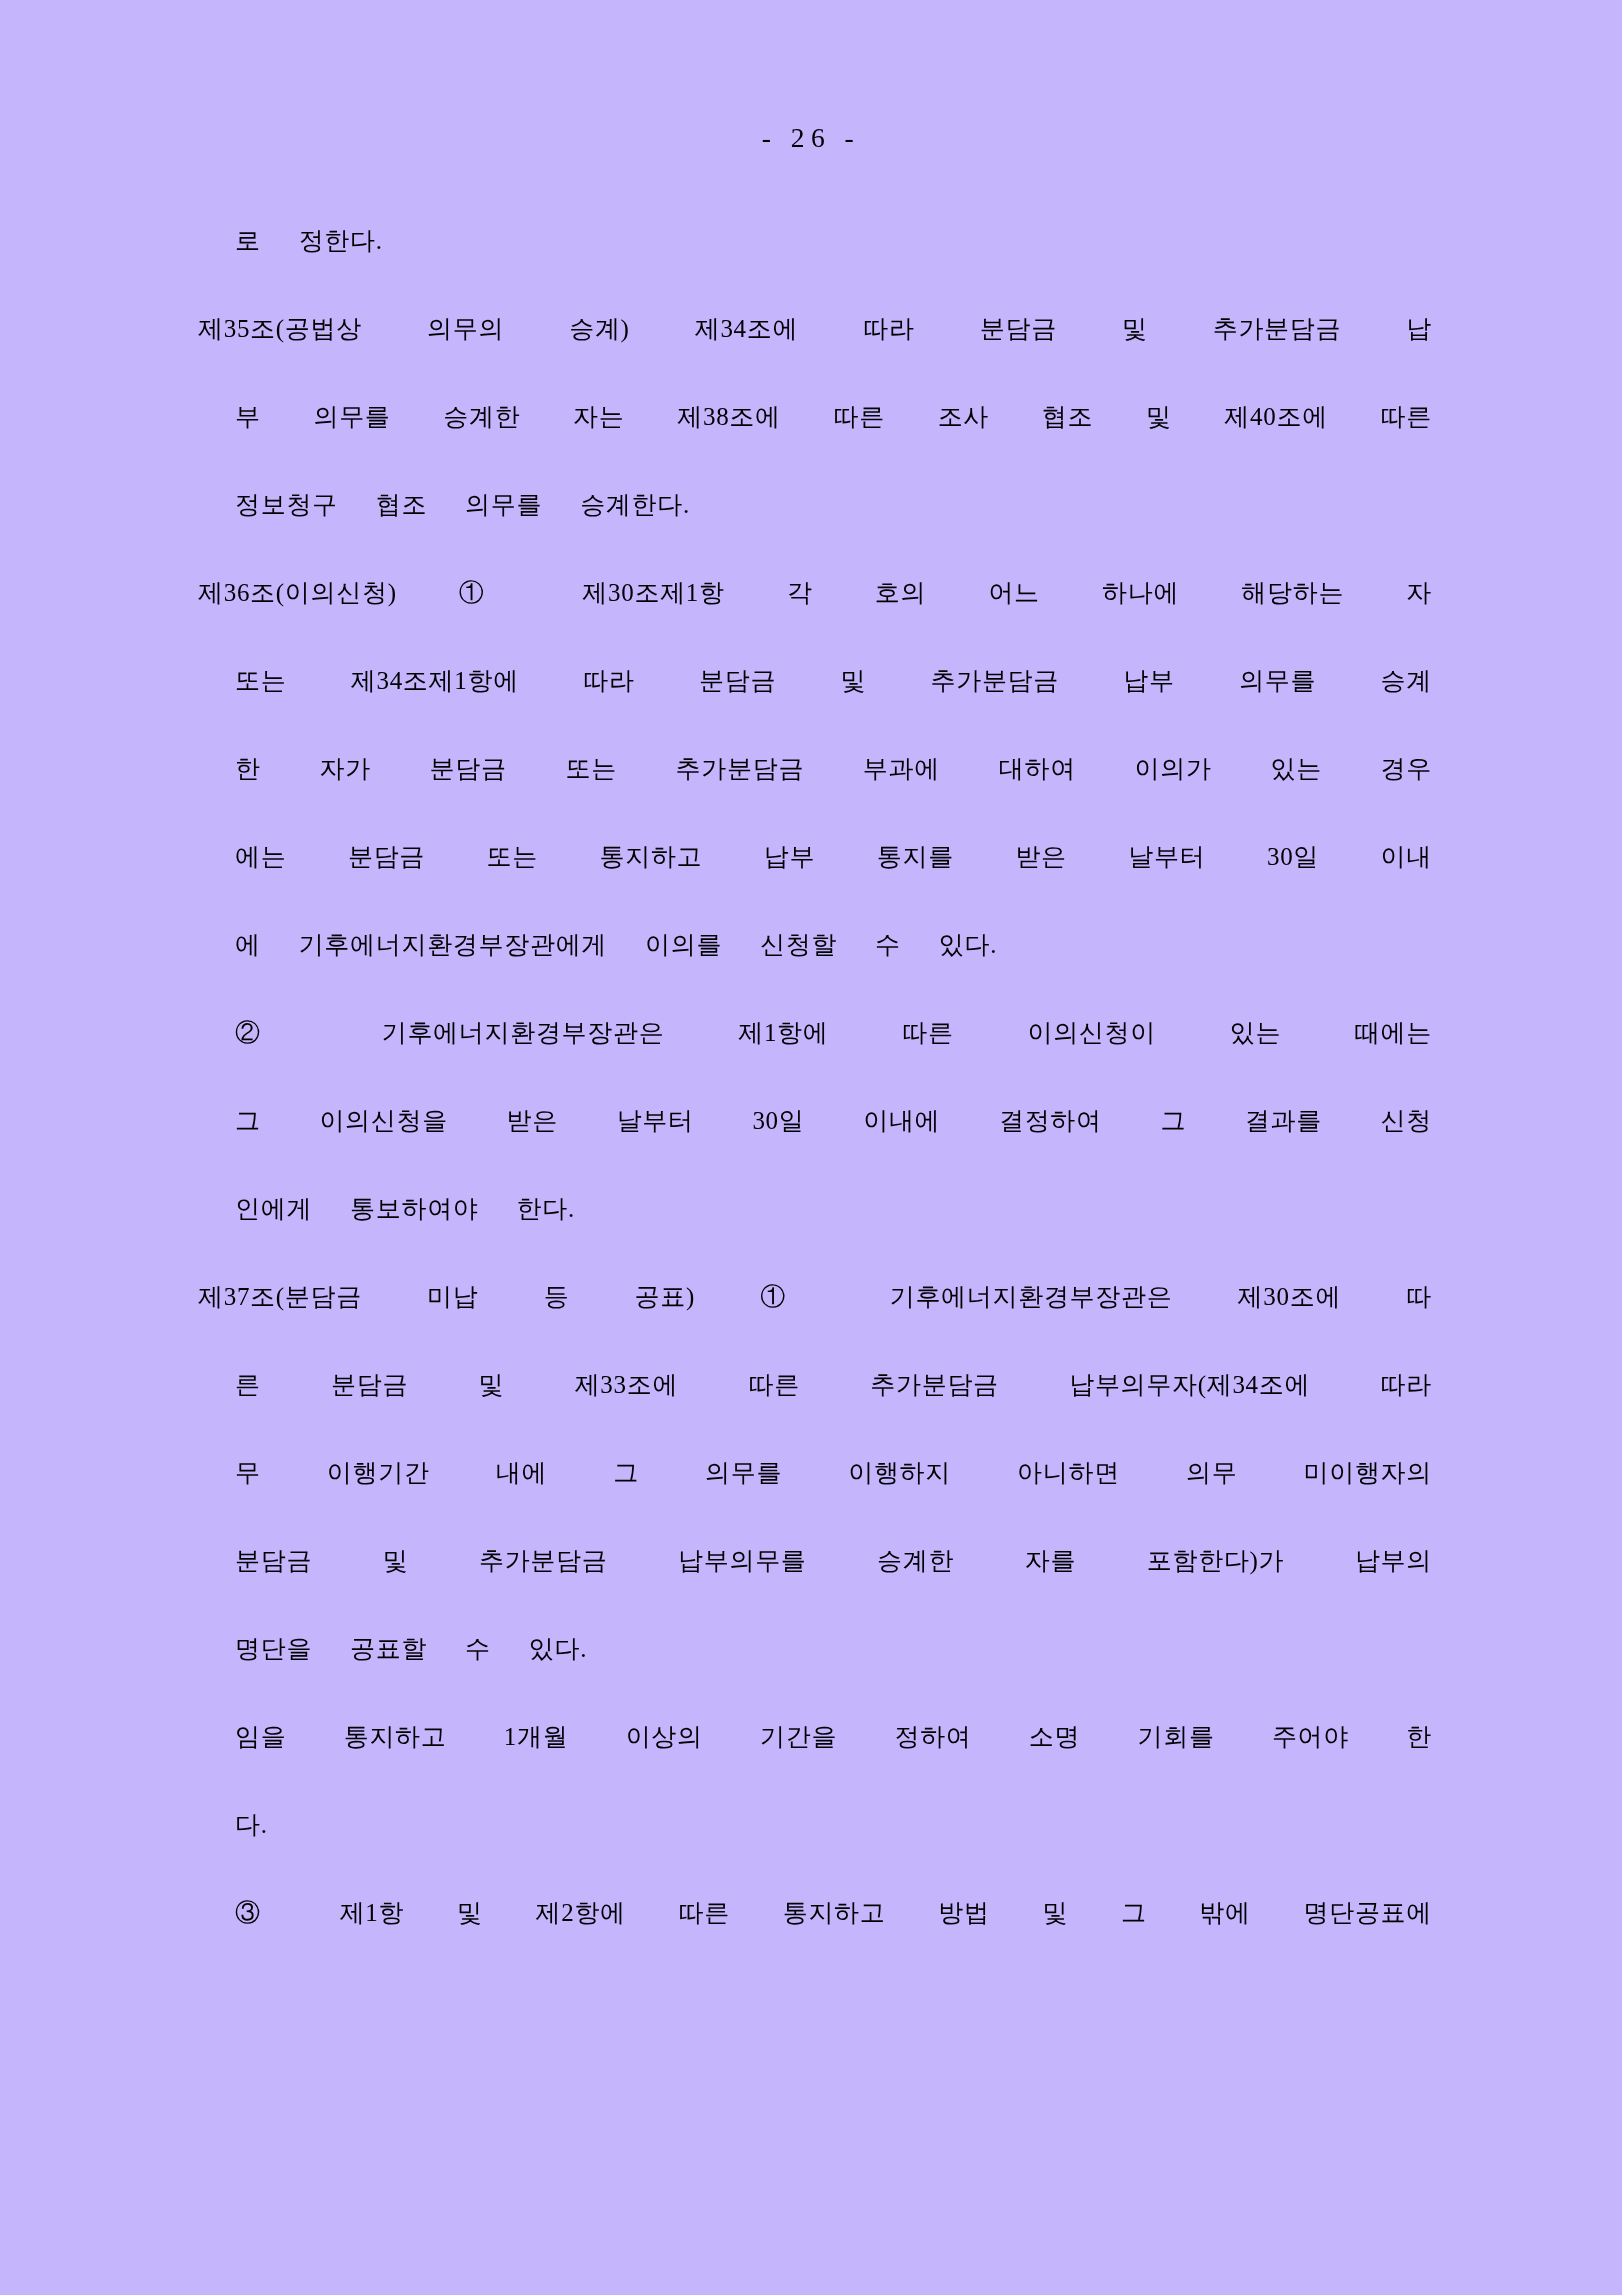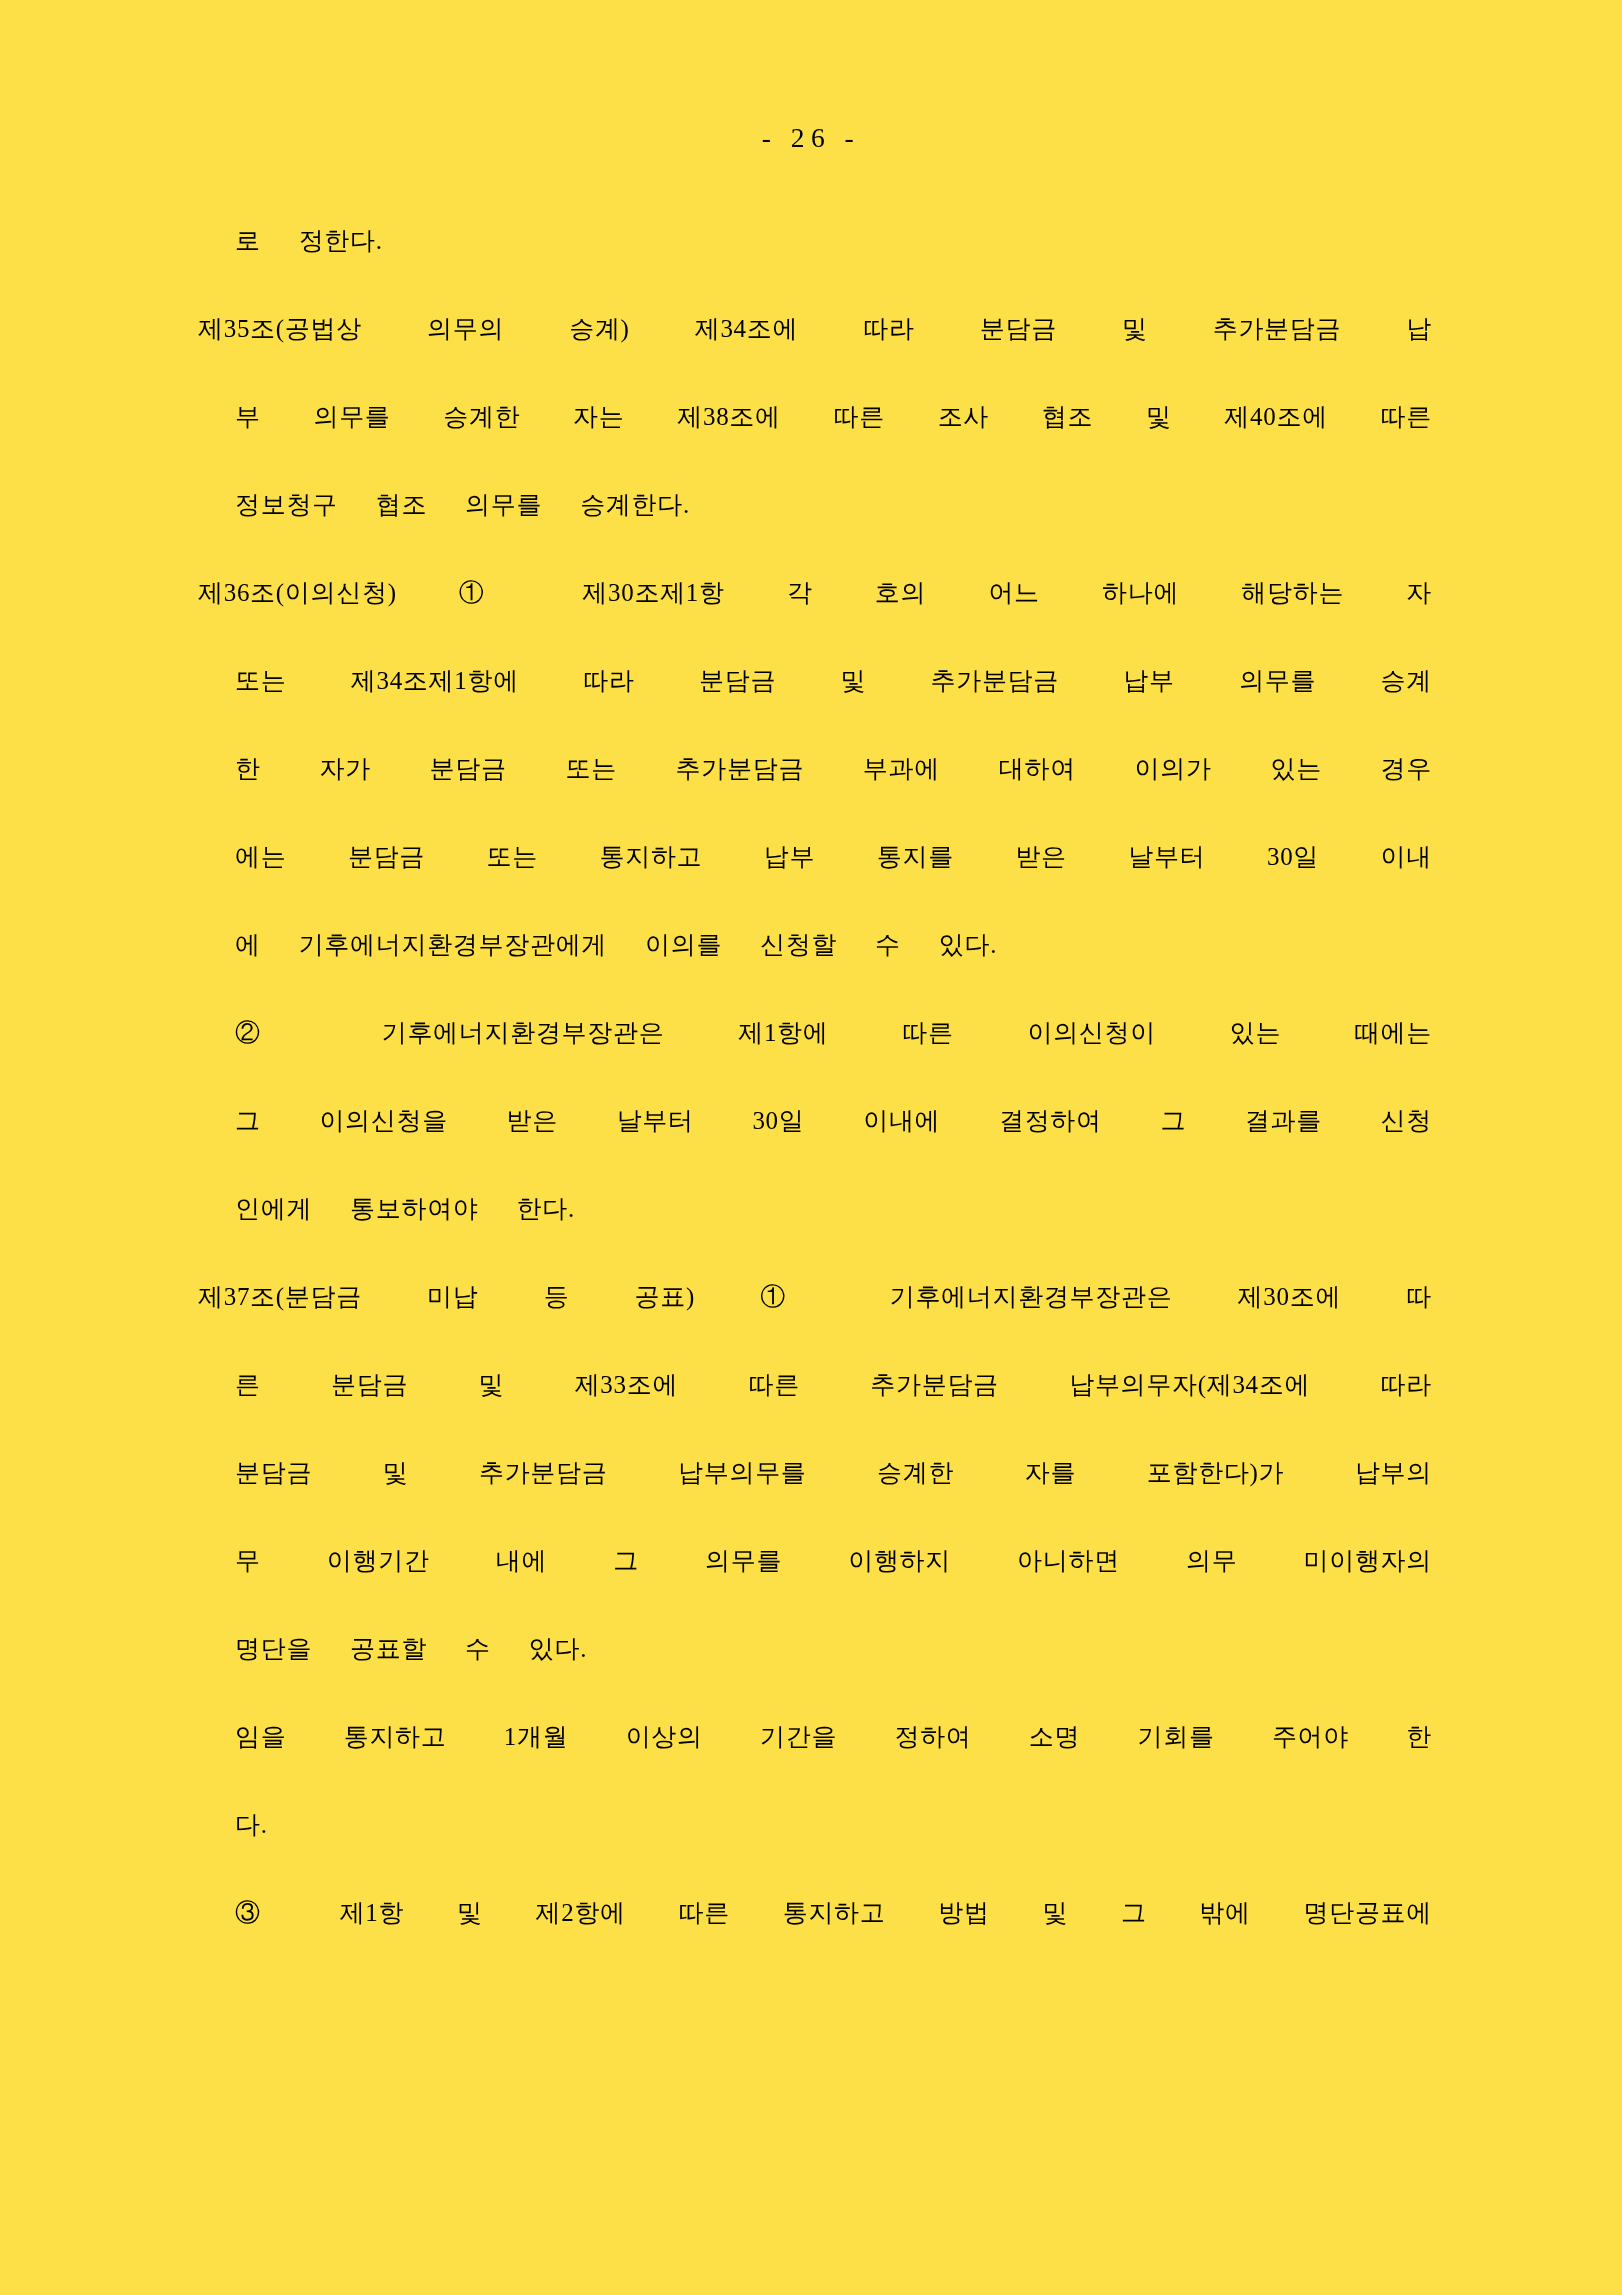--- a/index.html
+++ b/index.html
@@ -4,21 +4,21 @@
 <style>
   html, body {
     margin: 0;
     padding: 0;
     background: #e8e8e8;
   }
   .page {
     position: relative;
     width: 1622px;
     height: 2295px;
-    background: #fde047;
+    background: #c4b5fd;
     color: #000000;
     font-family: "Liberation Serif", "DejaVu Serif", serif;
     overflow: hidden;
   }
   .page-number {
     position: absolute;
     top: 123px;
     left: 0;
     width: 100%;
     text-align: center;
@@ -66,21 +66,21 @@
       <div class="line just">제36조(이의신청) ① 제30조제1항 각 호의 어느 하나에 해당하는 자</div>
       <div class="line indent just">또는 제34조제1항에 따라 분담금 및 추가분담금 납부 의무를 승계</div>
       <div class="line indent just">한 자가 분담금 또는 추가분담금 부과에 대하여 이의가 있는 경우</div>
       <div class="line indent just">에는 분담금 또는 통지하고 납부 통지를 받은 날부터 30일 이내</div>
       <div class="line indent end">에 기후에너지환경부장관에게 이의를 신청할 수 있다.</div>
       <div class="line indent just">② 기후에너지환경부장관은 제1항에 따른 이의신청이 있는 때에는</div>
       <div class="line indent just">그 이의신청을 받은 날부터 30일 이내에 결정하여 그 결과를 신청</div>
       <div class="line indent end">인에게 통보하여야 한다.</div>
       <div class="line just">제37조(분담금 미납 등 공표) ① 기후에너지환경부장관은 제30조에 따</div>
       <div class="line indent just">른 분담금 및 제33조에 따른 추가분담금 납부의무자(제34조에 따라</div>
+      <div class="line indent just">무 이행기간 내에 그 의무를 이행하지 아니하면 의무 미이행자의</div>
       <div class="line indent just">분담금 및 추가분담금 납부의무를 승계한 자를 포함한다)가 납부의</div>
-      <div class="line indent just">무 이행기간 내에 그 의무를 이행하지 아니하면 의무 미이행자의</div>
       <div class="line indent end">명단을 공표할 수 있다.</div>
       <div class="line indent just">임을 통지하고 1개월 이상의 기간을 정하여 소명 기회를 주어야 한</div>
       <div class="line indent end">다.</div>
       <div class="line indent just">③ 제1항 및 제2항에 따른 통지하고 방법 및 그 밖에 명단공표에</div>
     </div>
 </div>
 
 
 </body></html>

